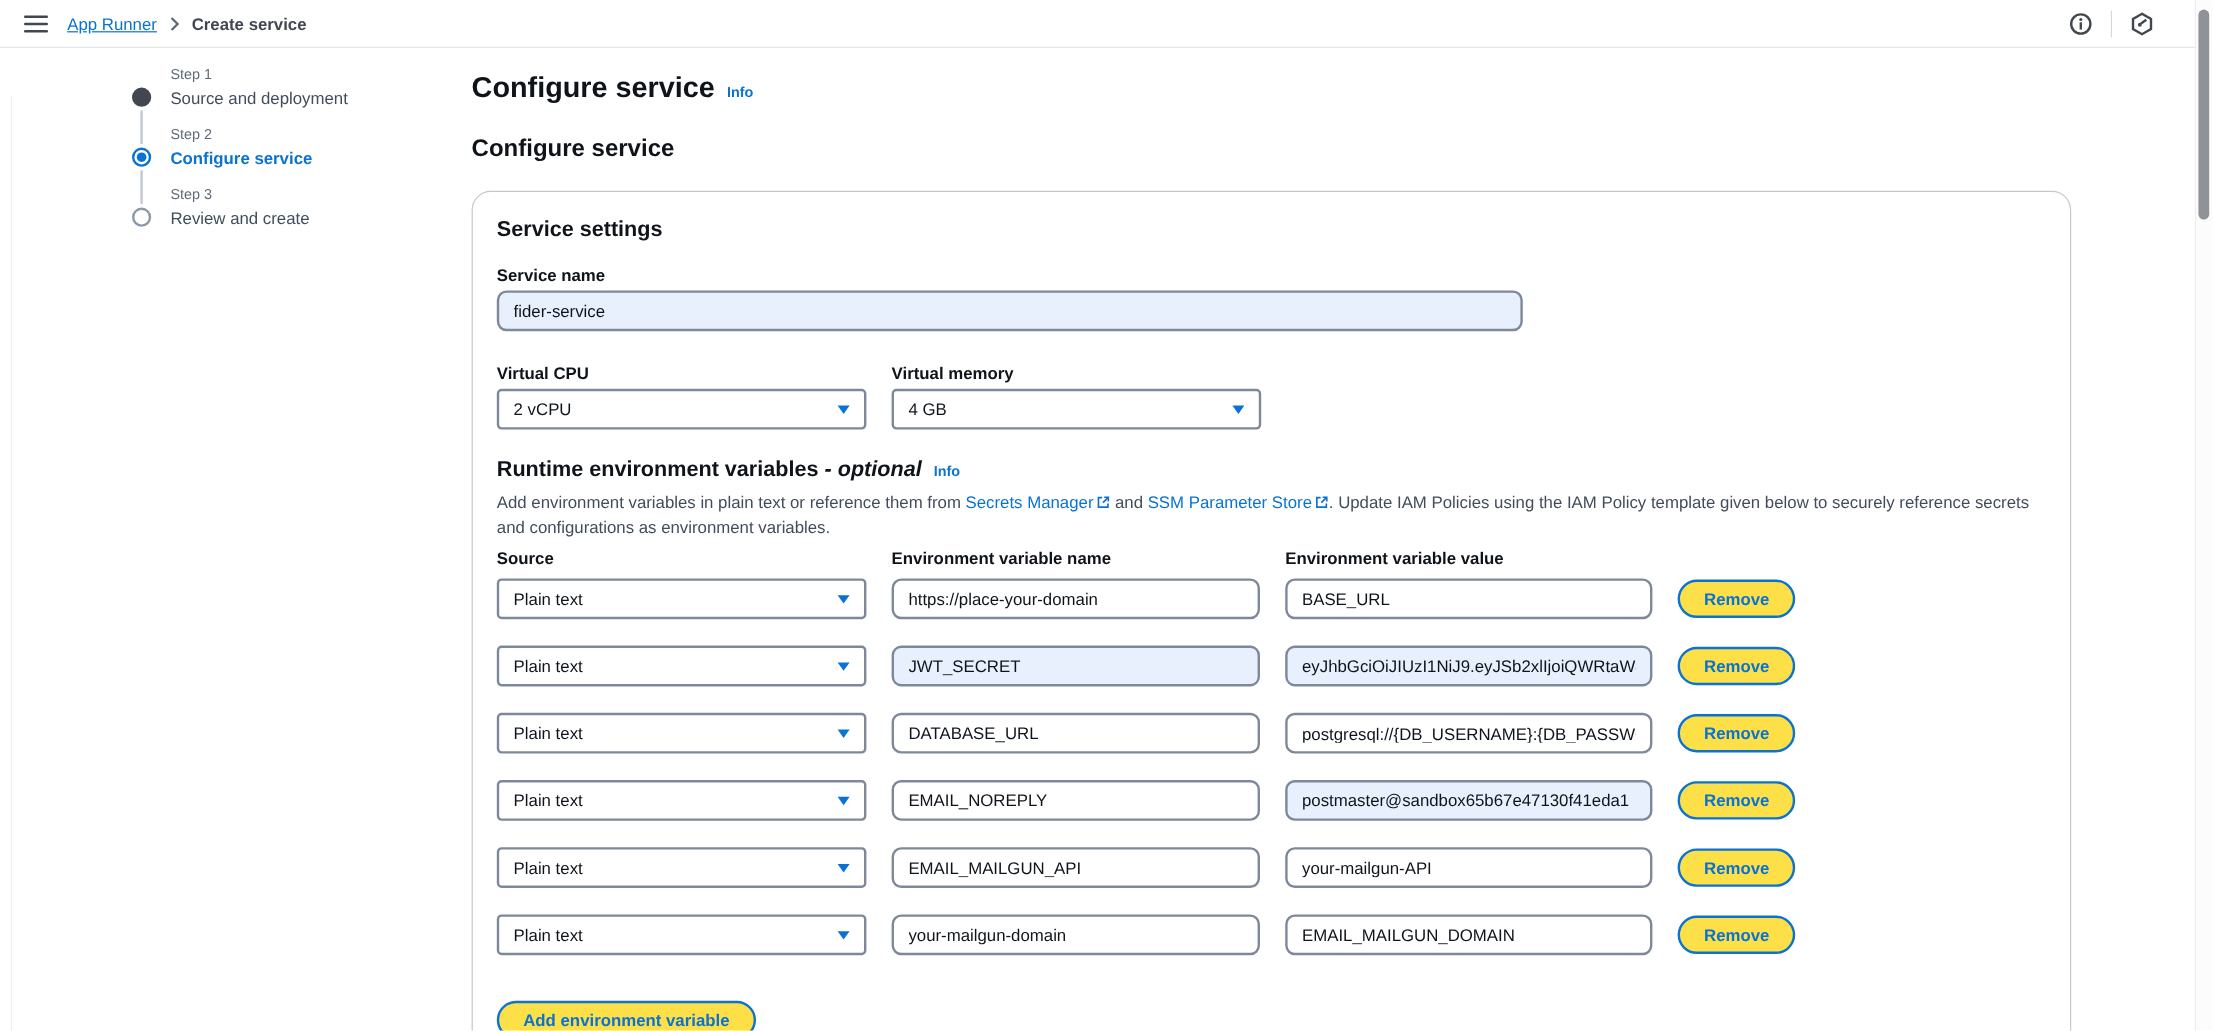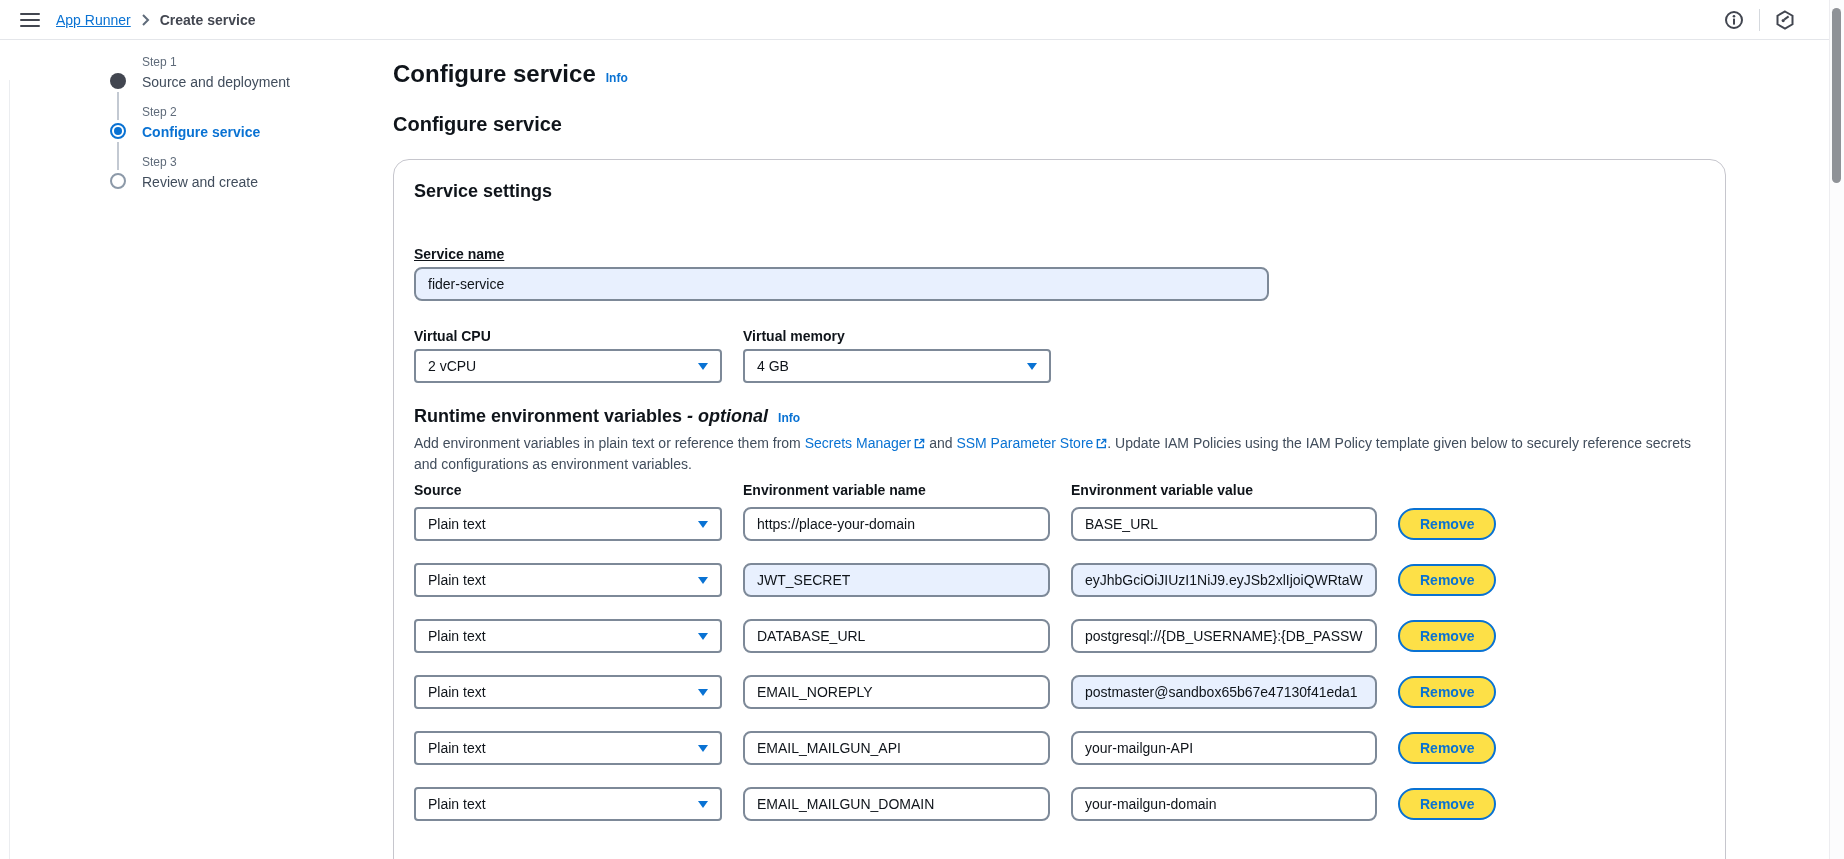--- a/index.html
+++ b/index.html
@@ -52,21 +52,21 @@
 
   .field-label { font-size:14px; font-weight:700; line-height:18px; margin-bottom:4px; }
   .text-input { width:100%; height:34px; border:2px solid #7d8998; border-radius:8px; background:#fff;
                 padding:0 12px; font-size:14px; font-family:inherit; color:#0f141a; outline:none; }
   .autofill { background:#e8f0fe; }
   .select { height:34px; border:2px solid #7d8998; border-radius:4px; background:#fff; display:flex;
             align-items:center; justify-content:space-between; padding:0 12px; font-size:14px; cursor:pointer; }
   .caret { width:0; height:0; border-left:5px solid transparent; border-right:5px solid transparent;
            border-top:7px solid #0972d3; }
 
-  .svc-name-wrap { margin-top:43px; width:855px;text-decoration:underline; }
+  .svc-name-wrap { margin-top:18px; width:855px; }
   .cpu-row { margin-top:26px; display:grid; grid-template-columns:308px 308px; column-gap:21px; }
 
   .env-head { margin-top:22px; }
   .env-desc { margin-top:6px; font-size:14px; line-height:21px; color:#414d5c; max-width:1293px; }
   .env-desc a { color:#0972d3; text-decoration:none; cursor:pointer; white-space:nowrap; }
   .ext-icon { display:inline-block; vertical-align:-1px; margin-left:3px; }
 
   .env-cols, .env-row { display:grid; grid-template-columns:308px 307px 306px auto; column-gap:21px; align-items:center; }
   .env-cols { margin-top:6px; }
   .env-cols .field-label { margin-bottom:0; }
@@ -248,22 +248,22 @@
             <input class="text-input" type="text" value="EMAIL_MAILGUN_API" style="">
             <input class="text-input" type="text" value="your-mailgun-API" style="">
             <button class="btn-secondary">Remove</button>
           </div>
 
           <div class="env-row">
             <div class="select">
               <span>Plain text</span>
               <span class="caret"></span>
             </div>
+            <input class="text-input" type="text" value="your-mailgun-domain" style="">
             <input class="text-input" type="text" value="EMAIL_MAILGUN_DOMAIN" style="">
-            <input class="text-input" type="text" value="your-mailgun-domain" style="">
             <button class="btn-secondary">Remove</button>
           </div>
 
         </div>
 
         <button class="btn-secondary add-btn">Add environment variable</button>
         
       </section>
     </main>
   </div>

